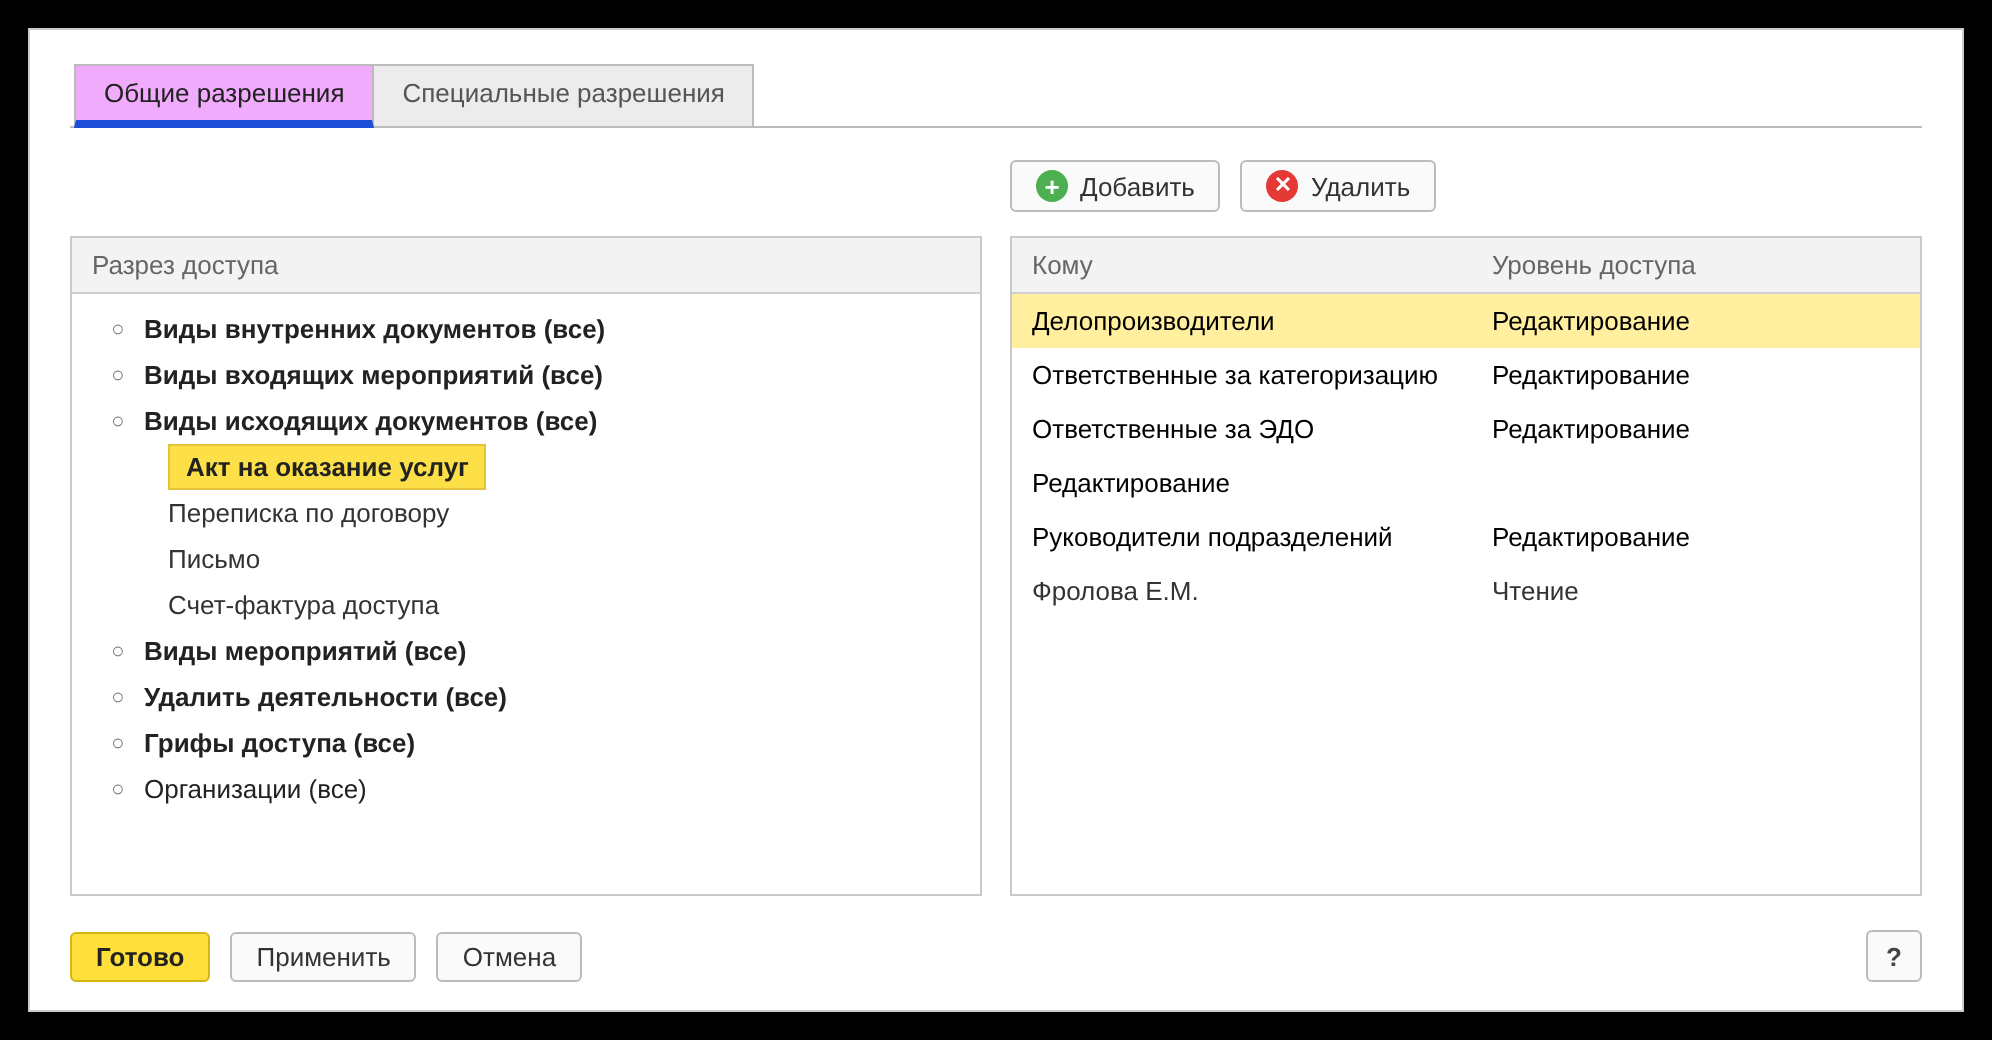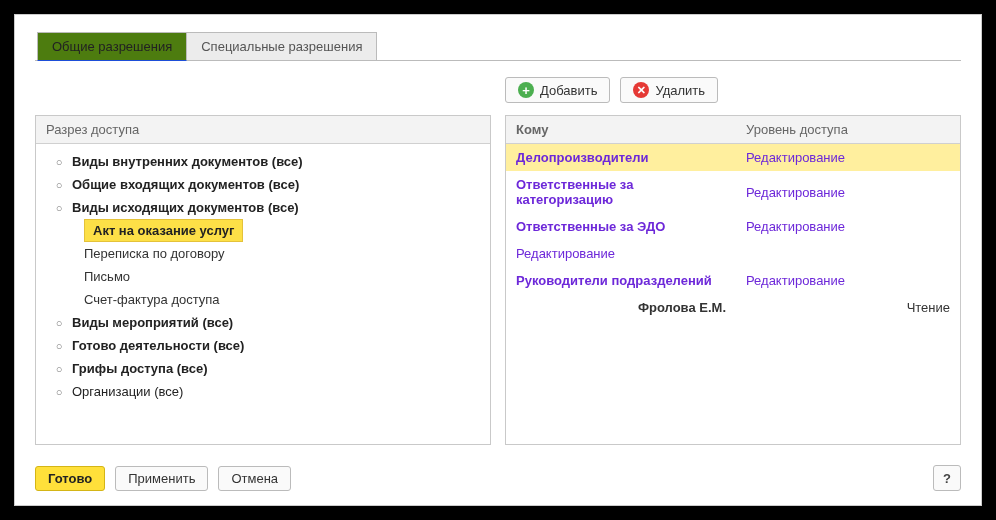--- a/index.html
+++ b/index.html
@@ -19,22 +19,22 @@
   .tab {
     padding: 6px 14px;
     border: 1px solid #bbb;
     background: #ececec;
     color: #555;
     cursor: pointer;
     position: relative;
     top: 1px;
   }
   .tab.active {
-    background: #4d7c0f;
-    border-bottom: 1px solid #1d4ed8;
+    background: #f0abfc;
+    border-bottom: 4px solid #1d4ed8;
     color: #222;
   }
   .tab + .tab { border-left: none; }
   .tabline {
     border-bottom: 1px solid #bbb;
     margin: 0 20px;
   }
 
   .body {
     display: flex;
@@ -127,29 +127,29 @@
   
   .grid-header {
     display: flex;
     background: #f3f3f3;
     border-bottom: 1px solid #d0d0d0;
     color: #666;
   }
   .grid-header .cell, .grid-row .cell {
     padding: 6px 10px;
   }
-  .col1 { flex: 0 0 230px; font-weight: bold; }
+  .col1 { flex: 0 0 230px; }
   .col2 { flex: 1; }
   .grid-body { }
   .grid-row {
     display: flex;
     align-items: center;
   }
-  .grid-row .cell { color: #6d28d9; cursor: pointer; }
-  .grid-row.plain .cell { color: #333; text-align: right; }
+  .grid-row .cell { color: #000000; cursor: pointer; }
+  .grid-row.plain .cell { color: #333; }
   .grid-row.selected {
     background: #ffef9e;
   }
 
   
   .footer {
     position: absolute;
     left: 0; right: 0; bottom: 0;
     padding: 10px 20px 14px 20px;
     display: flex;
@@ -190,30 +190,30 @@
 
     <div class="left-col">
       <div class="left-spacer"></div>
       <div class="panel">
         <div class="panel-header">Разрез доступа</div>
         <div class="tree" id="tree"><div class="tree-row bold">
               <span class="disc">○</span>
               <span>Виды внутренних документов (все)</span>
             </div><div class="tree-row bold">
               <span class="disc">○</span>
-              <span>Общие входящих документов (все)</span>
+              <span>Виды входящих мероприятий (все)</span>
             </div><div class="tree-row bold">
               <span class="disc">○</span>
               <span>Виды исходящих документов (все)</span>
             </div><div class="tree-child selected">Акт на оказание услуг</div><div class="tree-child">Переписка по договору</div><div class="tree-child">Письмо</div><div class="tree-child">Счет-фактура доступа</div><div class="tree-row bold">
               <span class="disc">○</span>
               <span>Виды мероприятий (все)</span>
             </div><div class="tree-row bold">
               <span class="disc">○</span>
-              <span>Готово деятельности (все)</span>
+              <span>Удалить деятельности (все)</span>
             </div><div class="tree-row bold">
               <span class="disc">○</span>
               <span>Грифы доступа (все)</span>
             </div><div class="tree-row">
               <span class="disc">○</span>
               <span>Организации (все)</span>
             </div></div>
       </div>
     </div>
 

